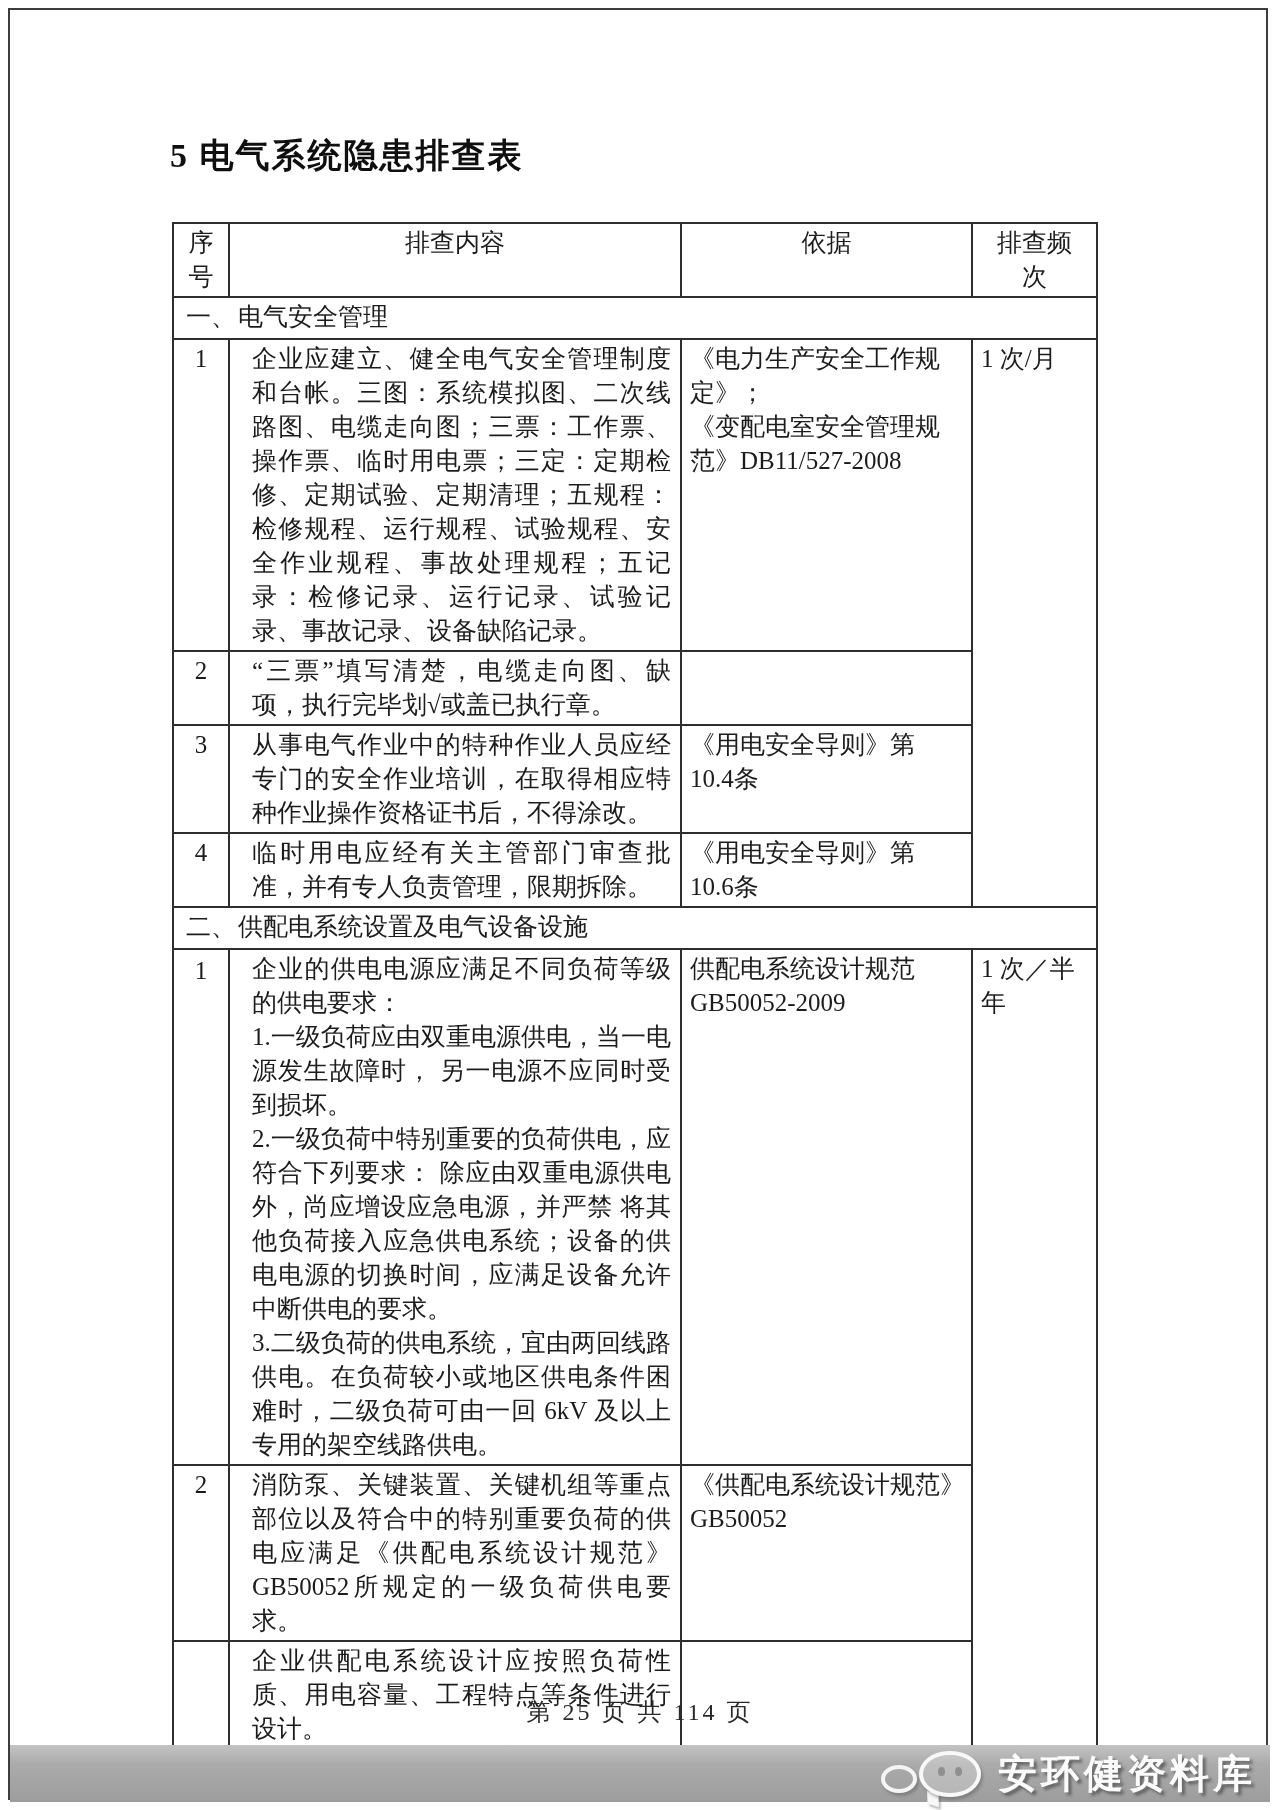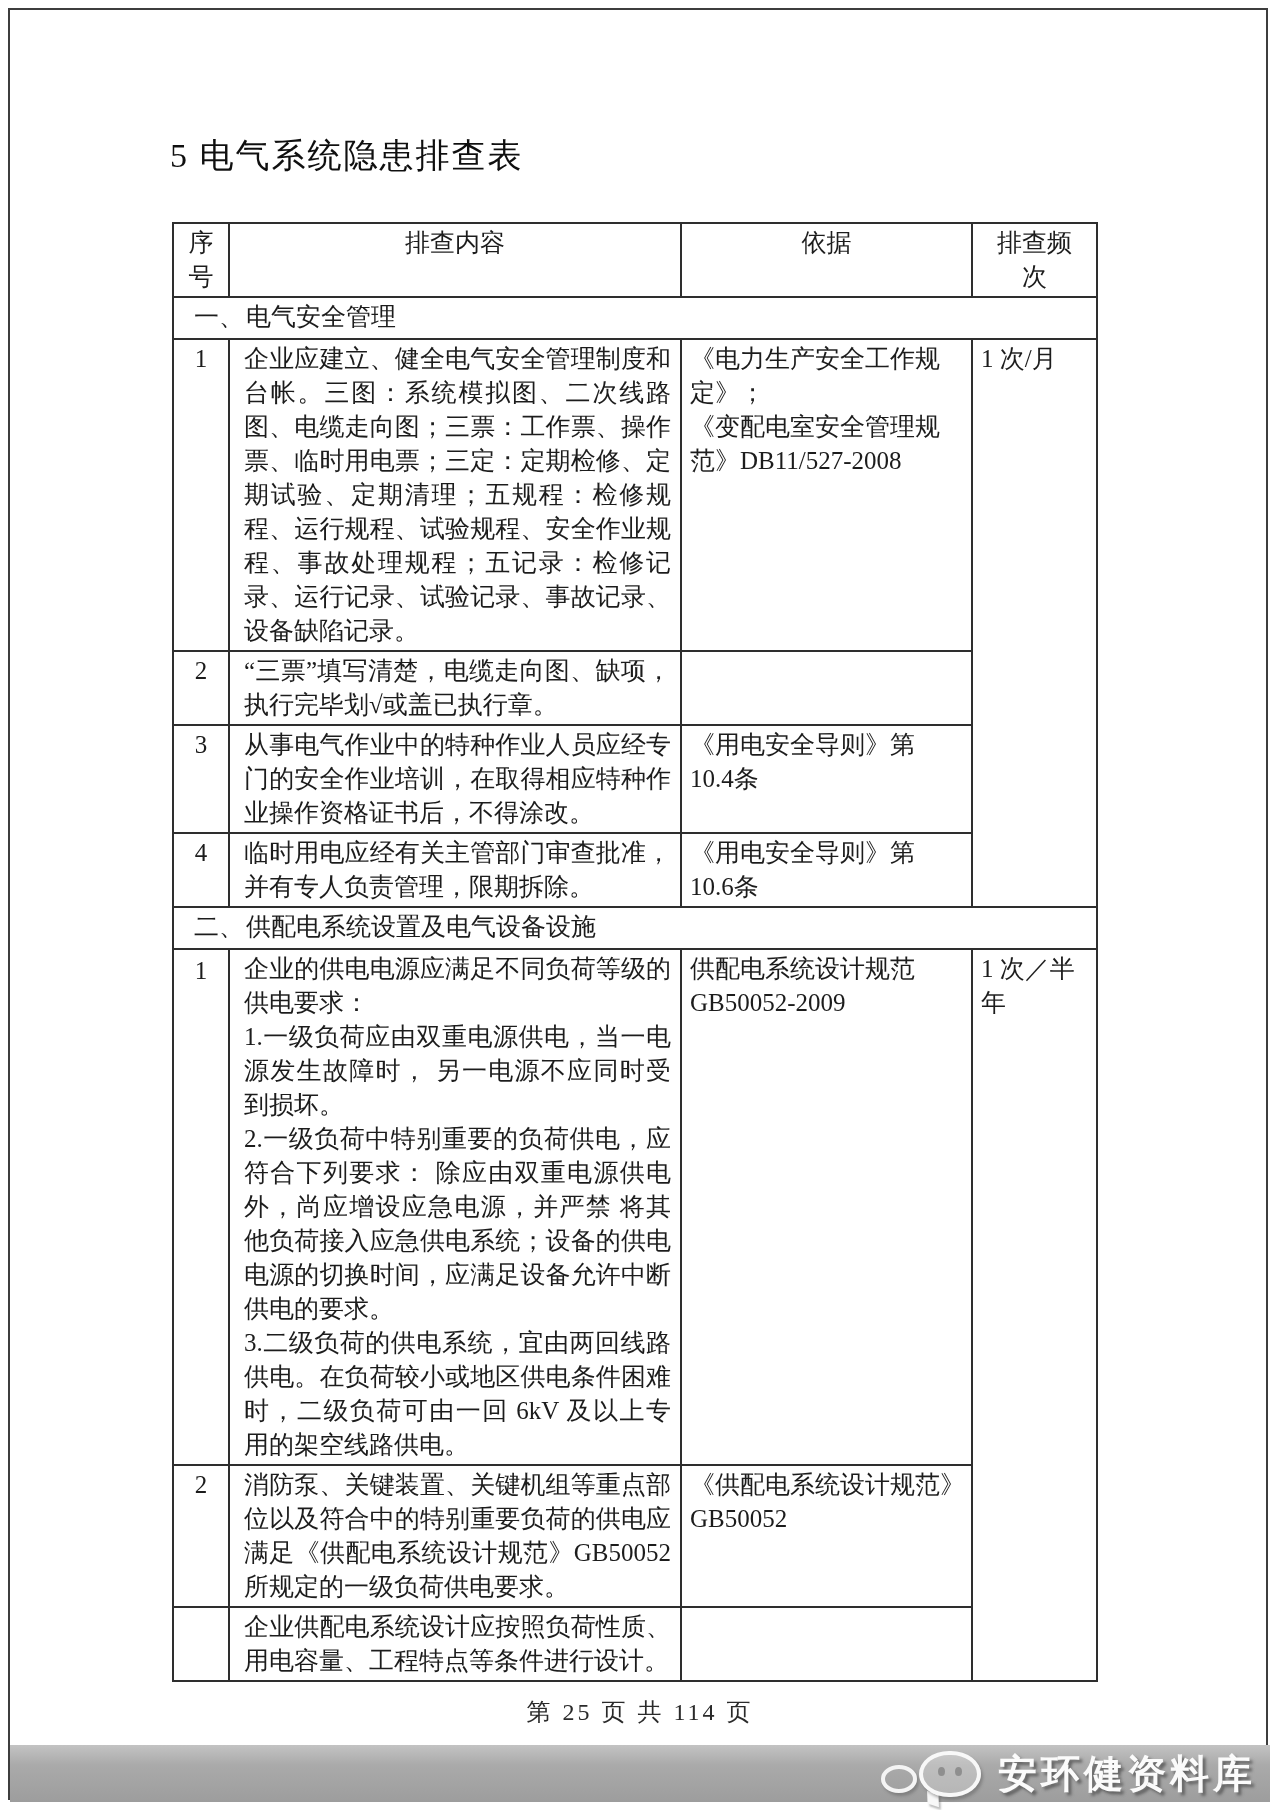--- a/index.html
+++ b/index.html
@@ -7,48 +7,48 @@
     width:1280px;height:1810px;position:relative;background:#ffffff;
     font-family:"Liberation Serif","DejaVu Serif",serif;color:#1c1c1c;
     overflow:hidden;
   }
   .page-frame{
     position:absolute;left:8px;top:8px;width:1260px;height:1792px;
     border:2px solid #3d3d3d;box-sizing:border-box;pointer-events:none;
   }
   .doc-title{
     position:absolute;left:170px;top:133px;
-    font-size:34px;font-weight:normal;color:#0f0f0f;letter-spacing:2px;
+    font-size:34px;font-weight:bold;color:#0f0f0f;letter-spacing:2px;
     white-space:pre;
   }
   table.inspection{
     position:absolute;left:172px;top:222px;width:924px;
     border-collapse:collapse;table-layout:fixed;
     font-size:25px;line-height:34px;color:#1c1c1c;
   }
   table.inspection td, table.inspection th{
     border:2px solid #2e2e2e;box-sizing:border-box;
     font-weight:normal;vertical-align:top;margin-top:32px;
   }
   th.h{
     text-align:center;vertical-align:middle;height:74px;
     padding:2px 10px;font-size:25px;
   }
   th.h.freq-h{padding:2px 23px;}
   td.sec{
     font-weight:bold;height:42px;vertical-align:middle;
-    padding:2px 4px 2px 20px;white-space:nowrap;
+    padding:2px 4px 2px 12px;white-space:nowrap;
   }
   td.sec .sec-prefix{display:inline-block;width:52px;}
   td.num{
     text-align:center;vertical-align:middle;padding:2px 2px;
   }
   td.num.top{vertical-align:top;padding-top:4px;}
   td.content{
-    text-align:justify;padding:2px 9px 2px 14px;
+    text-align:justify;padding:2px 9px 2px 22px;
     white-space:pre-line;
   }
   td.basis{
     padding:2px 4px 2px 8px;white-space:pre-line;
   }
   td.freq{
     padding:2px 4px 2px 8px;white-space:pre-line;
   }
   .page-footer{
     position:absolute;left:0;top:1696px;width:1280px;

